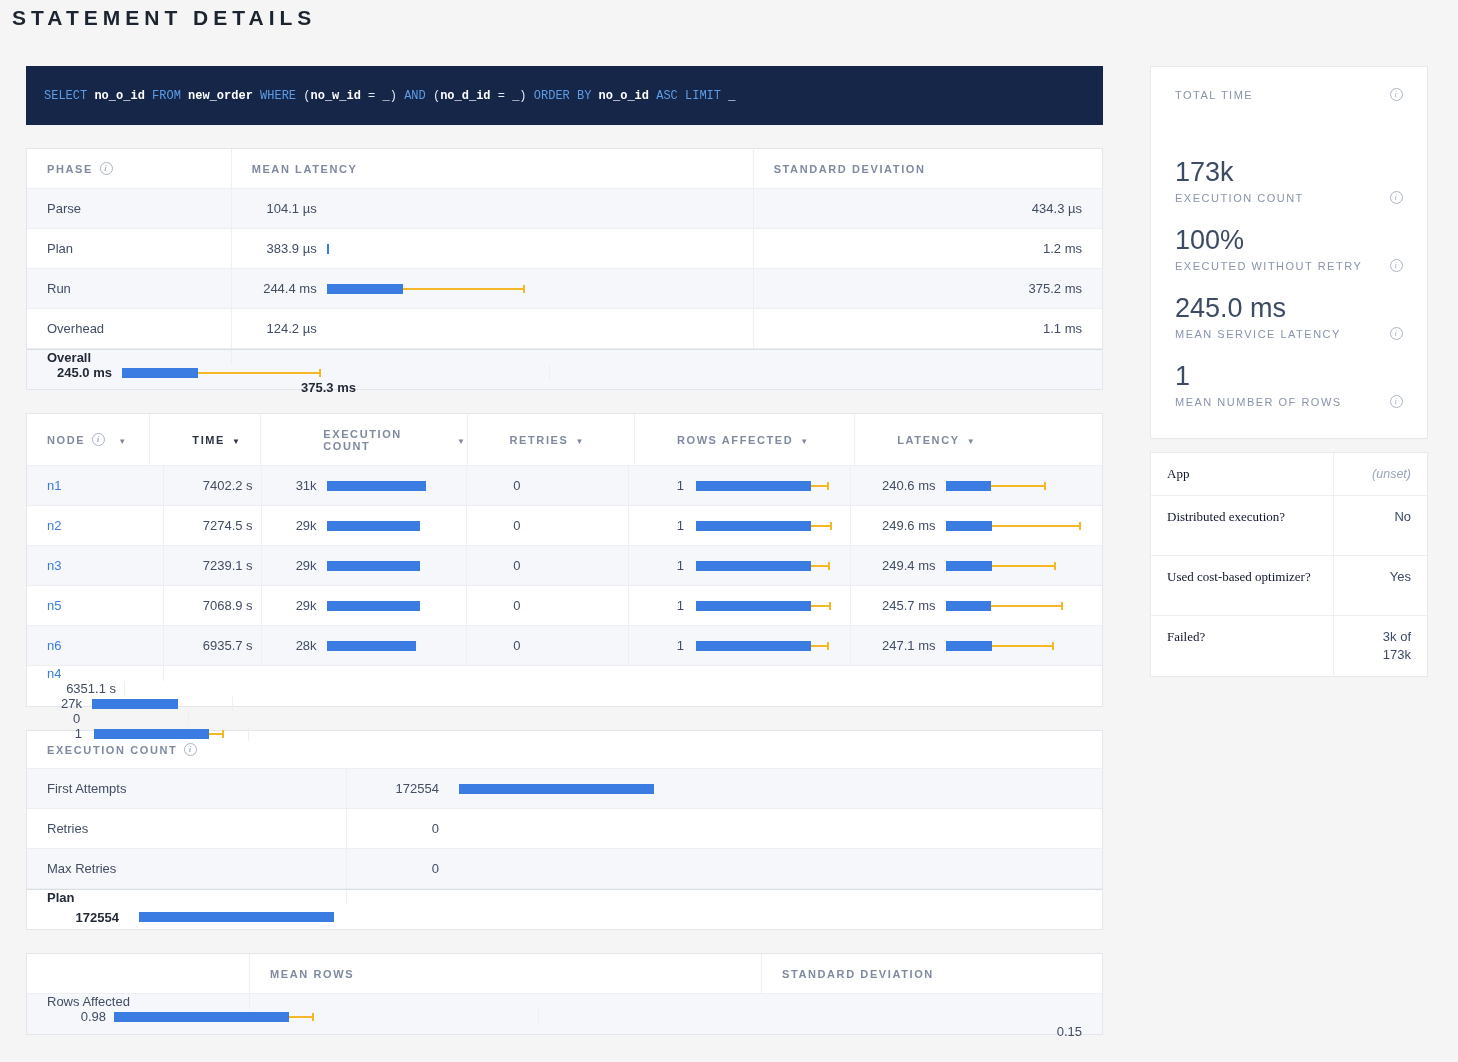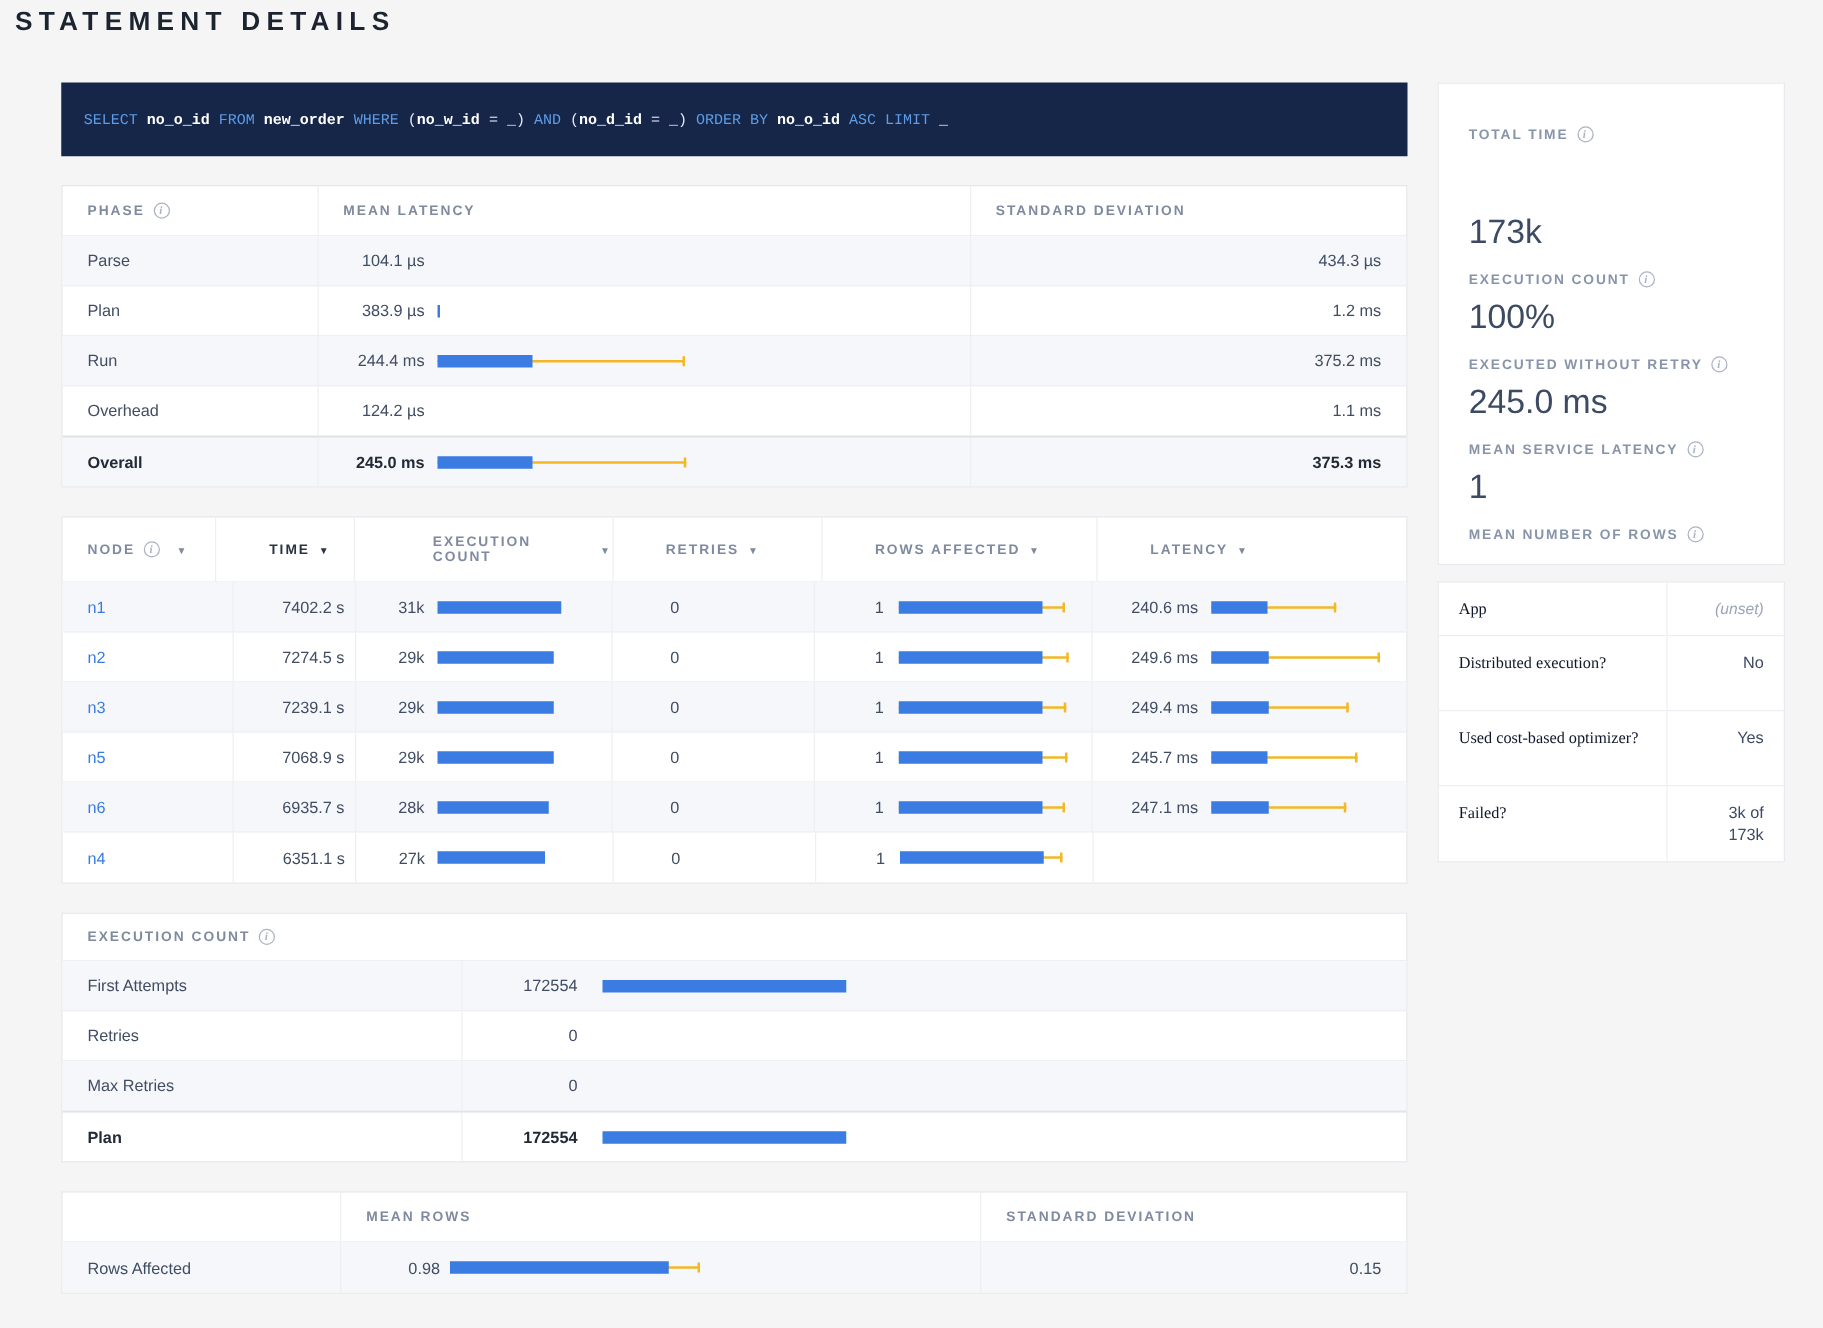--- a/index.html
+++ b/index.html
@@ -3,35 +3,35 @@
 <meta charset="utf-8">
 <style>
   * { box-sizing: border-box; margin: 0; padding: 0; }
   html,body { width: 1458px; min-height: 1062px; background: #f5f5f5;
     font-family: "Liberation Sans", sans-serif; color: #414d63; }
   body { position: relative; }
 
   .page-title { position: absolute; left: 12px; top: 6px; font-size: 21px;
     font-weight: 700; letter-spacing: 5px; color: #1c2430; }
 
-  .main { position: absolute; left: 49px; top: 66px; width: 1077px; }
+  .main { position: absolute; left: 26px; top: 66px; width: 1077px; }
   .sidebar { position: absolute; left: 1150px; top: 66px; width: 278px; }
 
   
   .sql-box { background: var(--sqlbg, #152649); height: 59px; display: flex; align-items: center;
     padding: 0 18px; font-family: "Liberation Mono", monospace; font-size: 12px; }
   .sql-box span { white-space: pre; }
   .tok-kw { color: var(--sqlkw, #5e9de6); }
   .tok-id { color: #ffffff; font-weight: 700; }
   .tok-pl { color: #e3eaf5; }
 
   
   .tbl { background: #fff; border: 1px solid #e3e6eb; margin-top: 23px; }
   .row { display: flex; align-items: stretch; border-bottom: 1px solid #edeff3; }
-  .tbl .row:last-child { border-bottom: none; }
+  .tbl .row:last-child { border-bottom: none; flex-direction: column; }
   .row.alt { background: #f6f7fa; }
   .c, .hc { display: flex; align-items: center; padding-left: 20px; font-size: 13px; }
   .hc { font-size: 11px; font-weight: 700; letter-spacing: 1.6px; color: #7f8a9f; }
   .hc .lbl { margin-right: 7px; }
   .hc.active { color: #2b3445; }
   .num-right { justify-content: flex-end; padding-right: 20px; }
   .row.bold .c { font-weight: 700; color: #232a37; }
   .row.topline { border-top: 1px solid #d9dde4; }
 
   
@@ -97,22 +97,22 @@
   .rc3 { flex: 1; }
   .c.rc2 { padding-left: 0; }
   .rc2 .val { width: 79px; margin-right: 8px; }
   .rc2 .barwrap { margin-right: 20px; }
 
   
   .card { background: #fff; border: 1px solid #e6e9ee; }
   .stats-card { padding: 18px 24px 10px 24px; }
   .stat { height: 68px; }
   .stat-num { font-size: 27px; line-height: 32px; color: #3c4a63; }
-  .stat-label { display: flex; align-items: center; margin-top: 16px; font-size: 11px;
-    letter-spacing: 1.5px; color: #8894aa; font-weight: 700; }
+  .stat-label { display: flex; align-items: center; margin-top: 3px; font-size: 11px;
+    letter-spacing: 1.5px; color: #8894aa; font-weight: 400; justify-content: space-between; }
   .stat-label .info { margin-left: 7px; margin-right: 0; }
 
   .details-card { margin-top: 13px; }
   .drow { display: flex; border-bottom: 1px solid #edeff3; }
   .drow:last-child { border-bottom: none; }
   .dlabel { width: 182px; padding: 12px 14px 12px 16px; font-size: 13px; color: #0f172a; line-height: 18px; font-family: Liberation Serif, serif; }
   .dvalue { flex: 1; border-left: 1px solid #edeff3; padding: 12px 16px 12px 24px;
     font-size: 13px; color: #3c4a63; text-align: right; line-height: 18px; }
   .dvalue.muted { color: #9aa4b8; font-style: italic; font-size: 12.5px; }
   .drow.short { min-height: 41px; }

